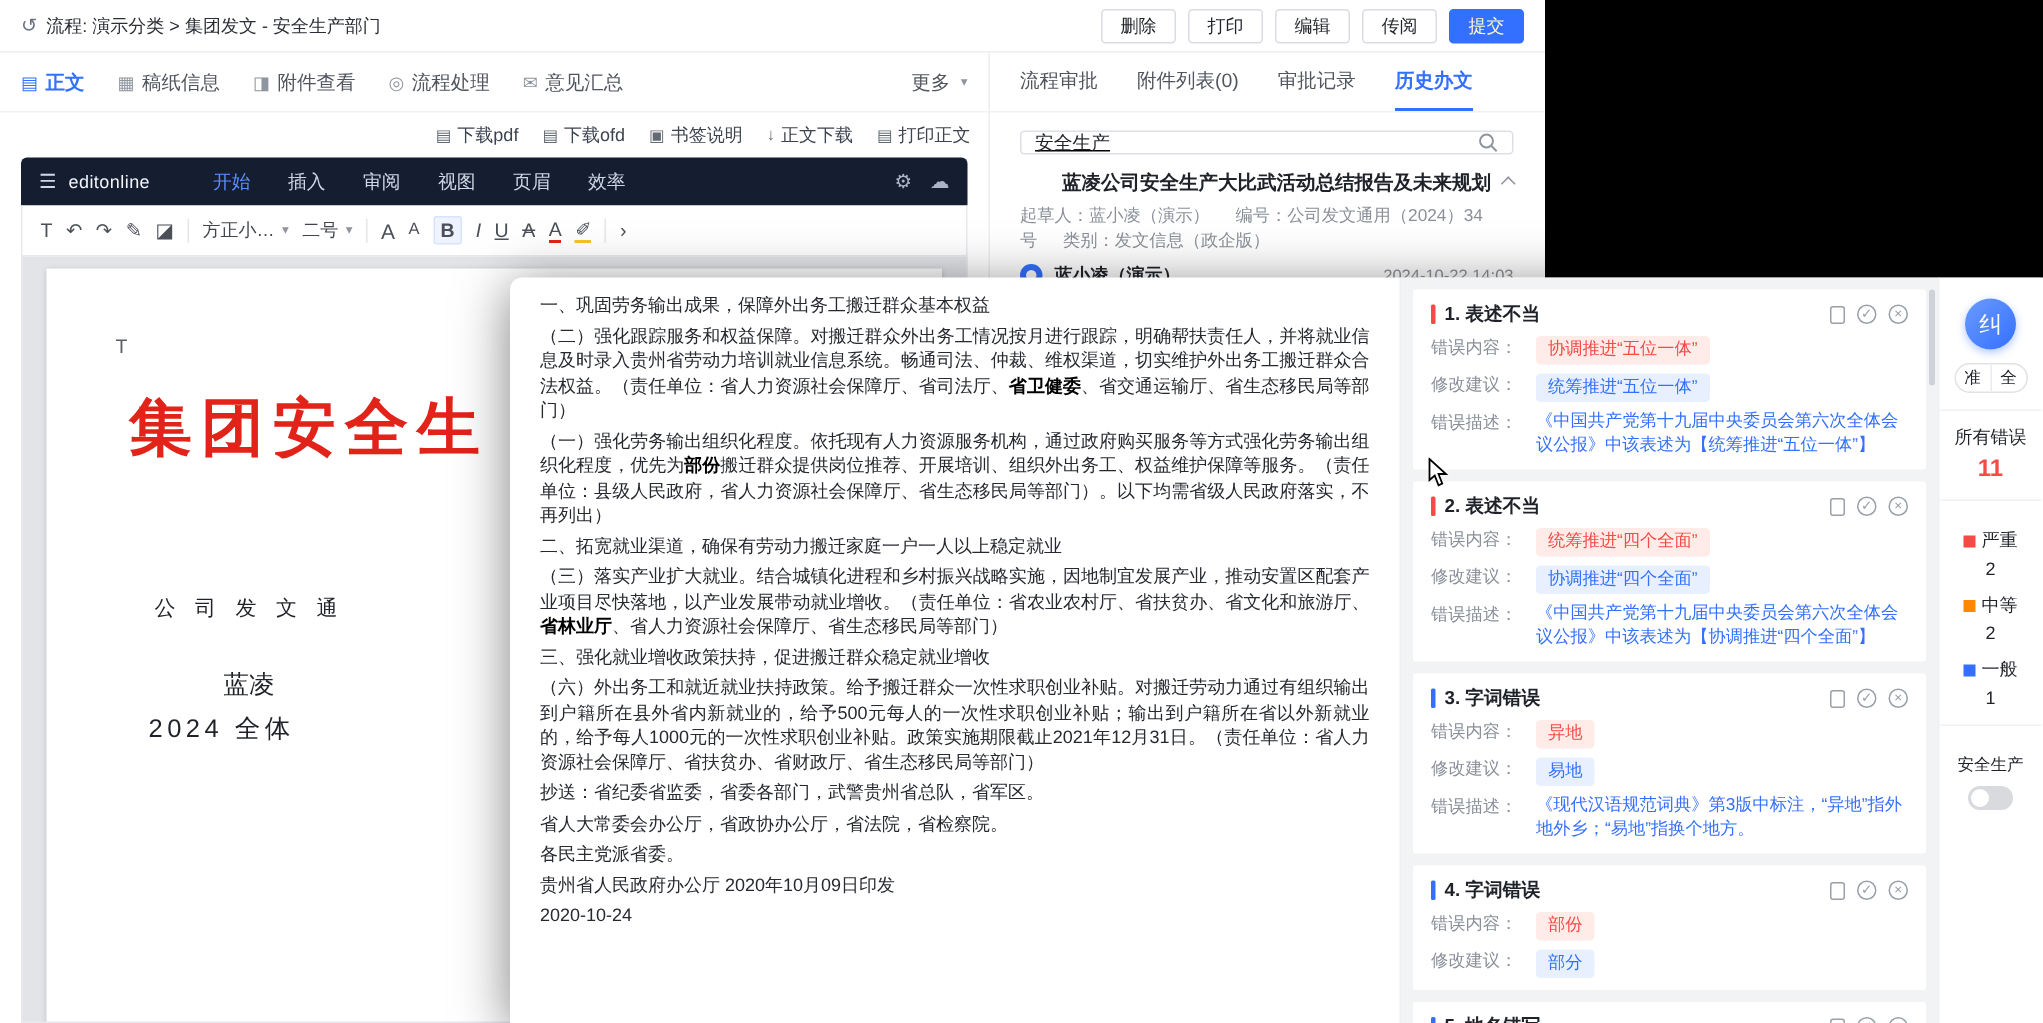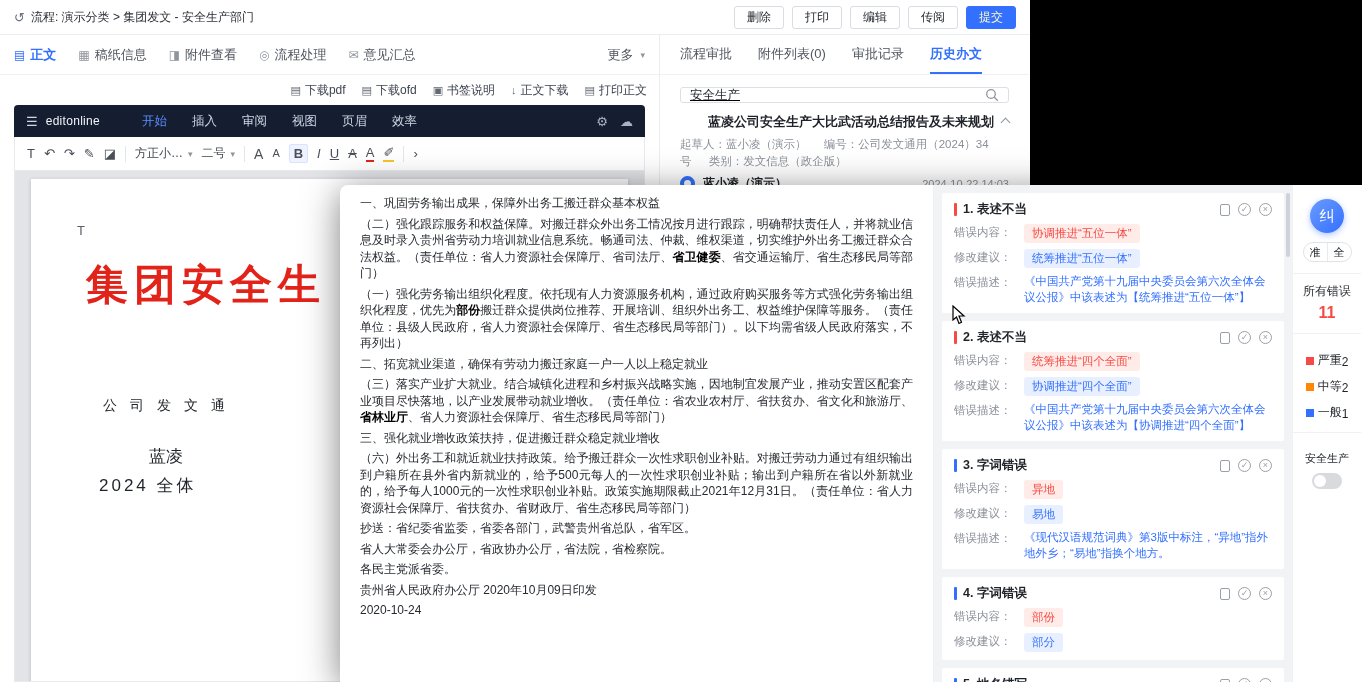--- a/index.html
+++ b/index.html
@@ -102,21 +102,21 @@
   .cursor-svg { position:absolute; left:612px; top:120px; z-index:12; pointer-events:none; }
 
   .m-side { width:69px; background:#fff; border-left:1px solid #f0f1f3; display:flex; flex-direction:column; align-items:center; padding-top:14px; }
   .fix-circle { width:34px; height:34px; border-radius:50%; background:linear-gradient(135deg,#6b9bff,#3370ff); color:#fff; font-size:15px; display:flex; align-items:center; justify-content:center; box-shadow:0 2px 6px rgba(51,112,255,.4); cursor:pointer; }
   .mode-pill { margin-top:9px; border:1px solid #e0e2e6; border-radius:11px; height:20px; display:flex; align-items:center; font-size:11px; color:#1f2329; overflow:hidden; }
   .mode-pill .mhalf { padding:0 6px; line-height:18px; cursor:pointer; }
   .mode-pill .mhalf:first-child { border-right:1px solid #e8eaee; }
   .side-sec { width:100%; border-top:1px solid #f0f1f3; margin-top:11px; padding-top:9px; display:flex; flex-direction:column; align-items:center; }
   .all-label { font-size:12px; color:#1f2329; }
   .all-count { font-size:16px; font-weight:700; color:#f54a45; margin-top:4px; }
-  .leg { display:flex; flex-direction:row; align-items:center; margin-top:9px; cursor:pointer; }
+  .leg { display:flex; flex-direction:column; align-items:center; margin-top:9px; cursor:pointer; }
   .leg-row { display:flex; align-items:center; gap:4px; font-size:12px; color:#1f2329; }
   .leg-sq { width:8px; height:8px; display:inline-block; }
   .leg-count { font-size:12px; color:#1f2329; margin-top:3px; }
   .sens-label { font-size:11px; color:#1f2329; margin-top:9px; text-align:center; width:62px; }
   .toggle { margin-top:7px; width:30px; height:16px; border-radius:8px; background:#d8dade; position:relative; cursor:pointer; }
   .toggle::after { content:""; position:absolute; left:2px; top:2px; width:12px; height:12px; border-radius:50%; background:#fff; }
 </style>
 </head>
 <body>
 

